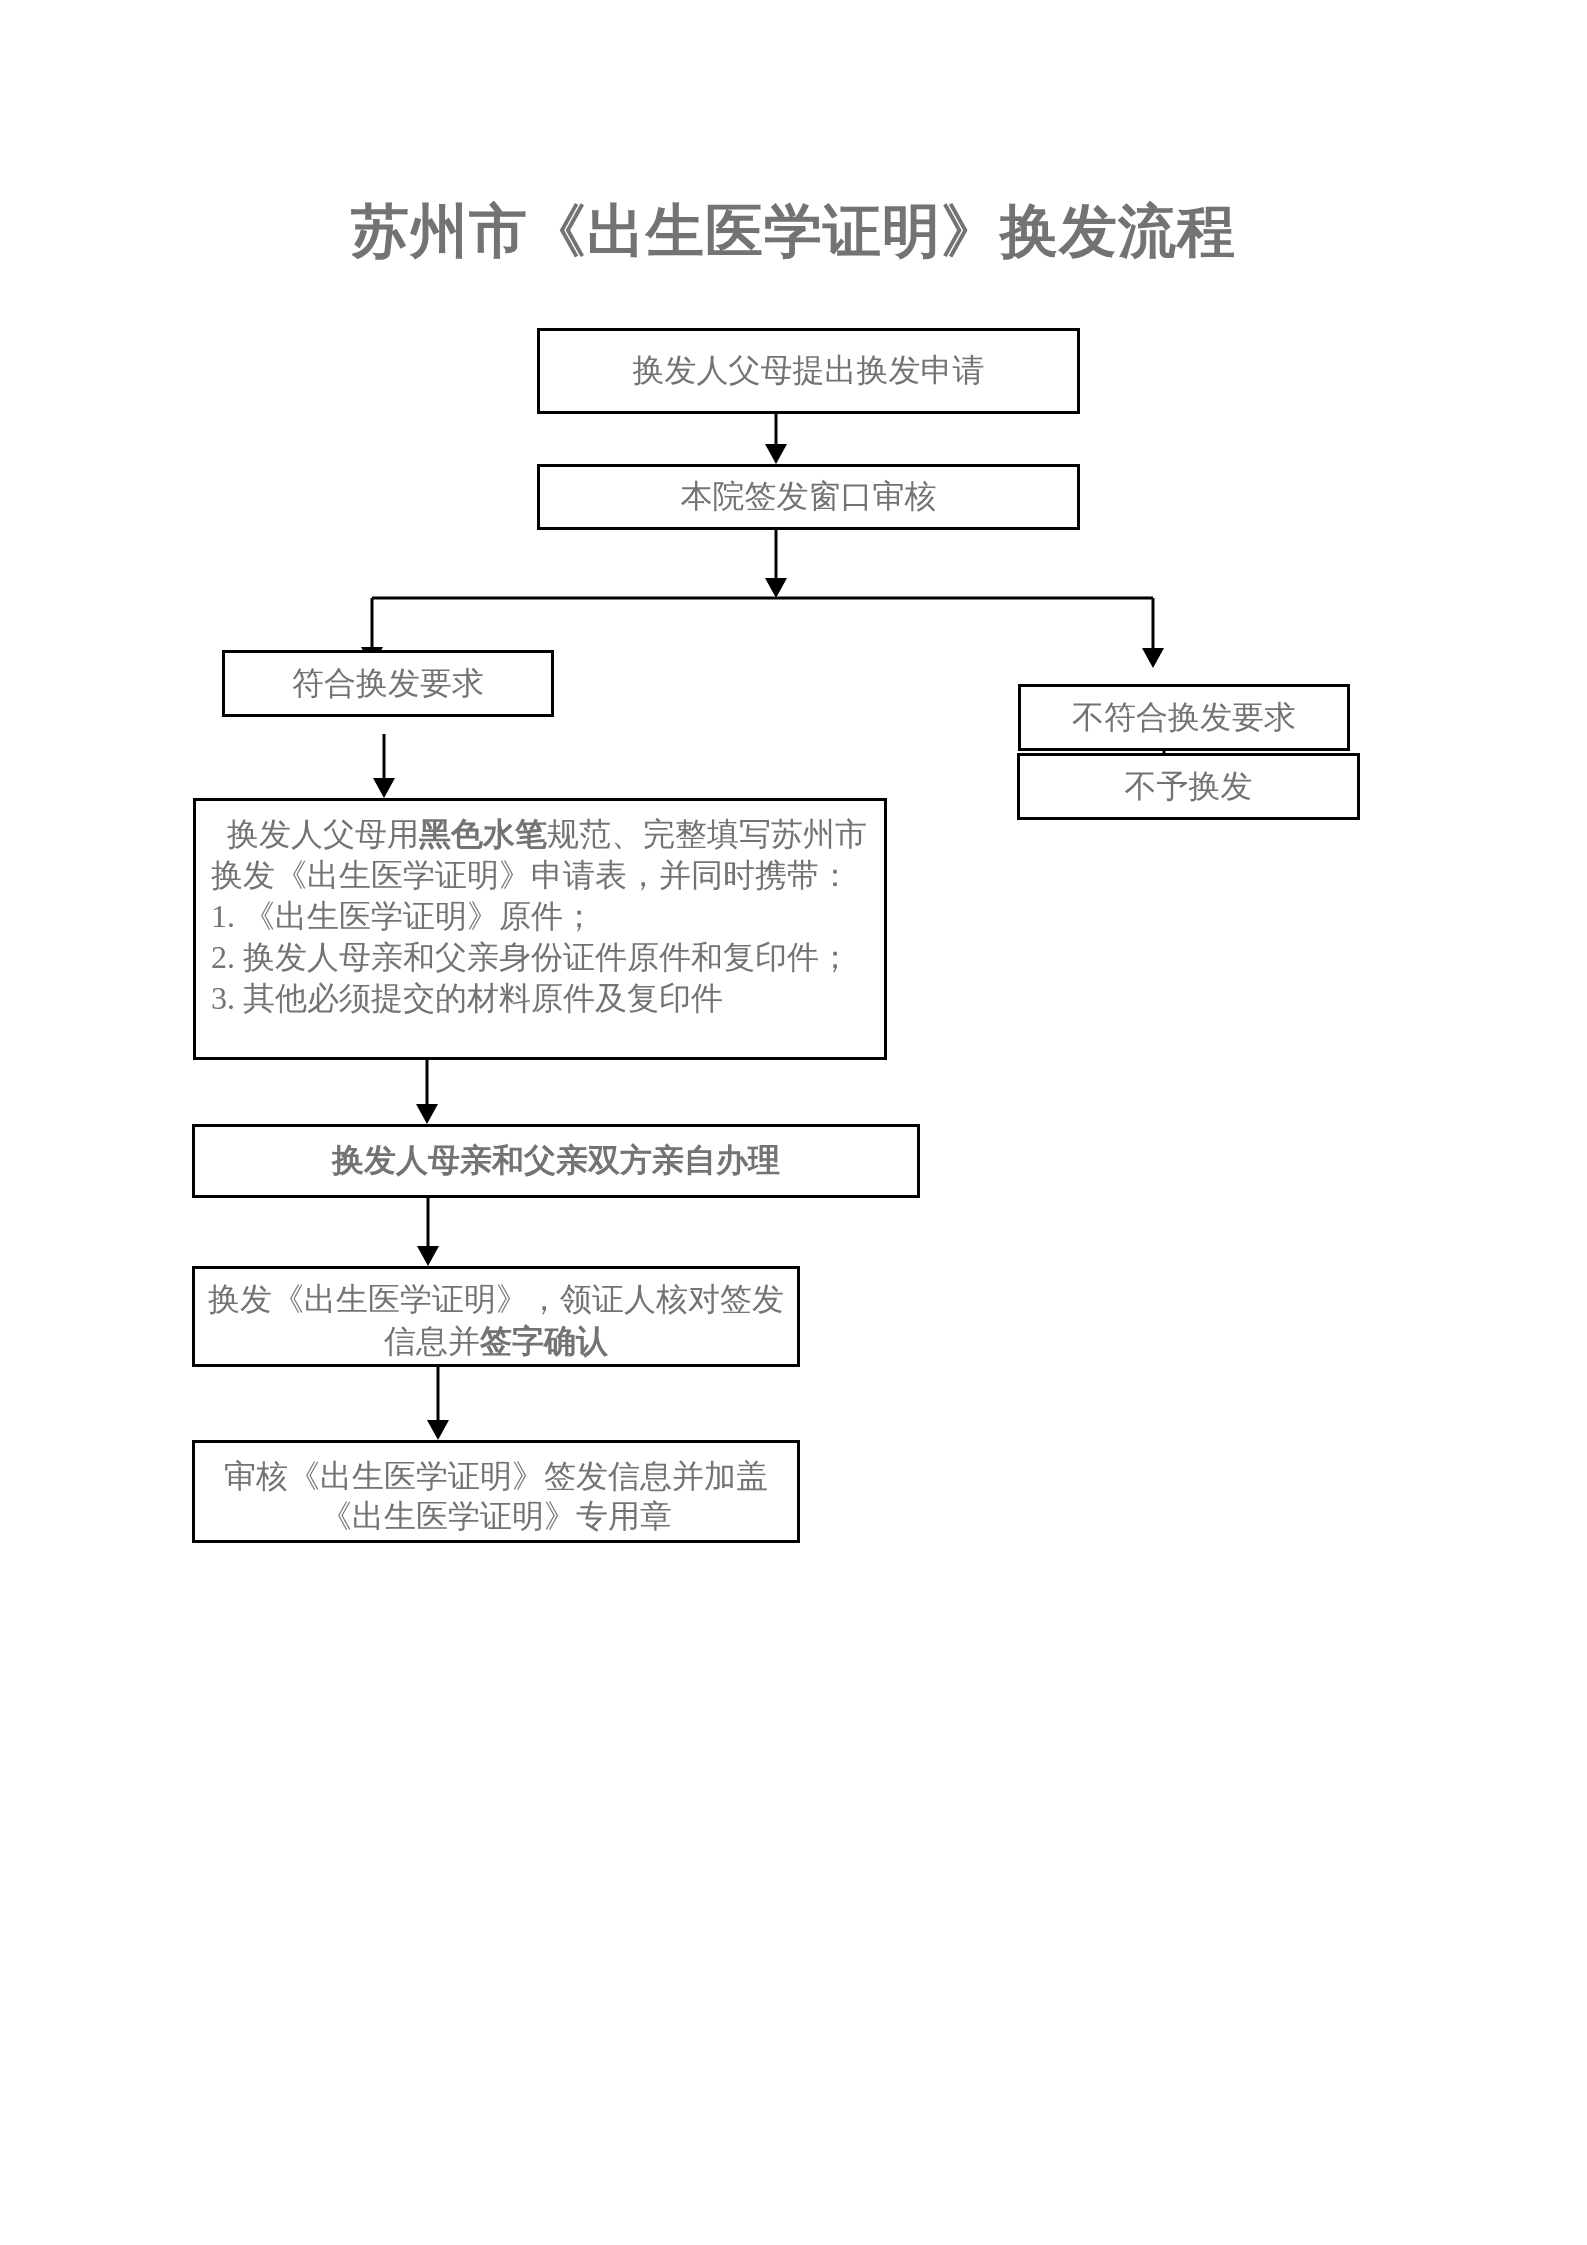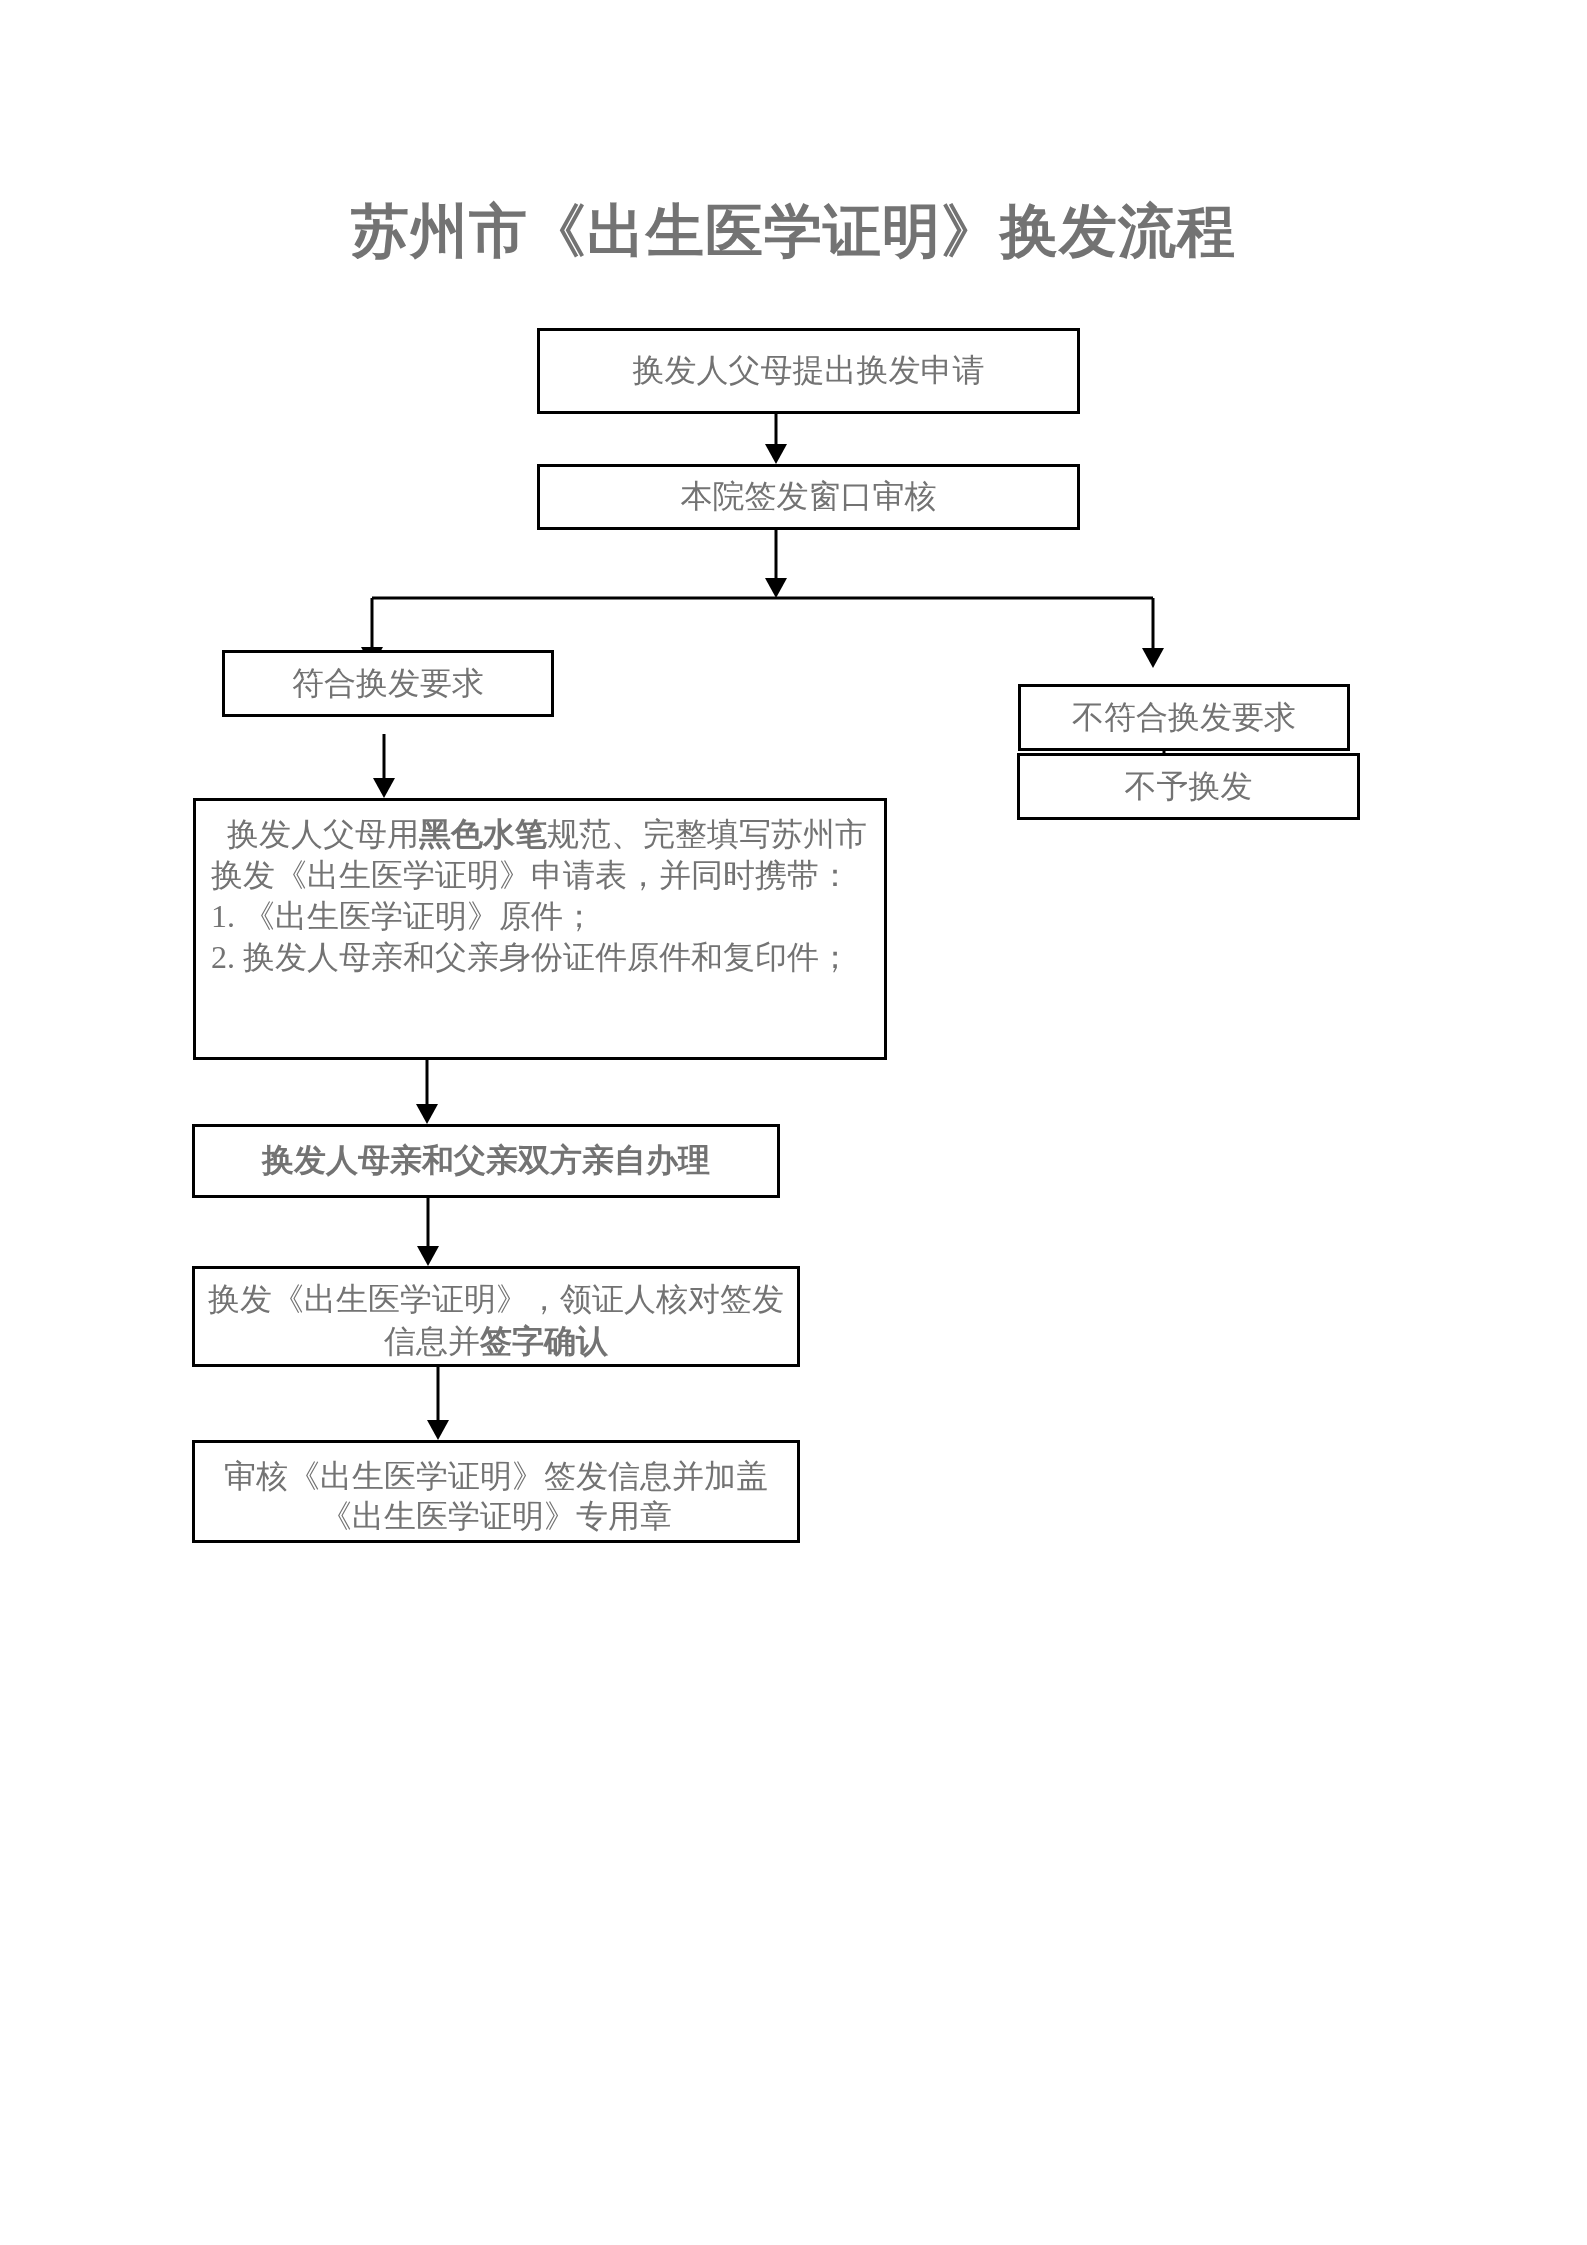--- a/index.html
+++ b/index.html
@@ -49,21 +49,21 @@
   
   .n-apply       { left: 537px;  top: 328px;  width: 543px; height: 86px; }
   .n-review      { left: 537px;  top: 464px;  width: 543px; height: 66px; }
   .n-qualified   { left: 222px;  top: 650px;  width: 332px; height: 67px; }
   .n-unqualified { left: 1018px; top: 668px;  width: 332px; height: 67px; margin-top: 16px; }
   .n-noreissue   { left: 1017px; top: 753px;  width: 343px; height: 67px; }
   .n-materials   { left: 193px;  top: 798px;  width: 694px; height: 262px;
                    padding: 13px 15px; }
   .n-materials .mline { line-height: 41px; white-space: nowrap; }
   .n-materials .indent { text-indent: 16px; }
-  .n-inperson    { left: 192px;  top: 1124px; width: 588px; height: 74px;
+  .n-inperson    { left: 192px;  top: 1124px; width: 728px; height: 74px;
                    font-weight: bold; }
   .n-confirm     { left: 192px;  top: 1266px; width: 608px; height: 101px;
                    padding-top: 9px; }
   .n-confirm .mline { line-height: 42px; white-space: nowrap; }
   .n-seal        { left: 192px;  top: 1440px; width: 608px; height: 103px;
                    padding-top: 13px; }
   .n-seal .mline { line-height: 40px; white-space: nowrap; }
   .conn-line { stroke: #000000; stroke-width: 3; fill: none; }
   .conn-head { fill: #000000; stroke: none; }
 </style>
@@ -126,20 +126,21 @@
     <span>不予换发</span>
   </div>
 
   <div class="node n-materials">
     <div class="mline indent">
       <span>换发人父母用</span><span class="bold">黑色水笔</span><span>规范、完整填写苏州市</span>
     </div>
     <div class="mline">换发《出生医学证明》申请表，并同时携带：</div>
     <div class="mline">1. 《出生医学证明》原件；</div>
     <div class="mline">2. 换发人母亲和父亲身份证件原件和复印件；</div>
+    <div class="mline">3. 其他必须提交的材料原件及复印件</div>
   </div>
 
   <div class="node center-one n-inperson">
     <span>换发人母亲和父亲双方亲自办理</span>
   </div>
 
   <div class="node center-multi n-confirm">
     <div class="mline">换发《出生医学证明》，领证人核对签发</div>
     <div class="mline">
       <span>信息并</span><span class="bold">签字确认</span>

